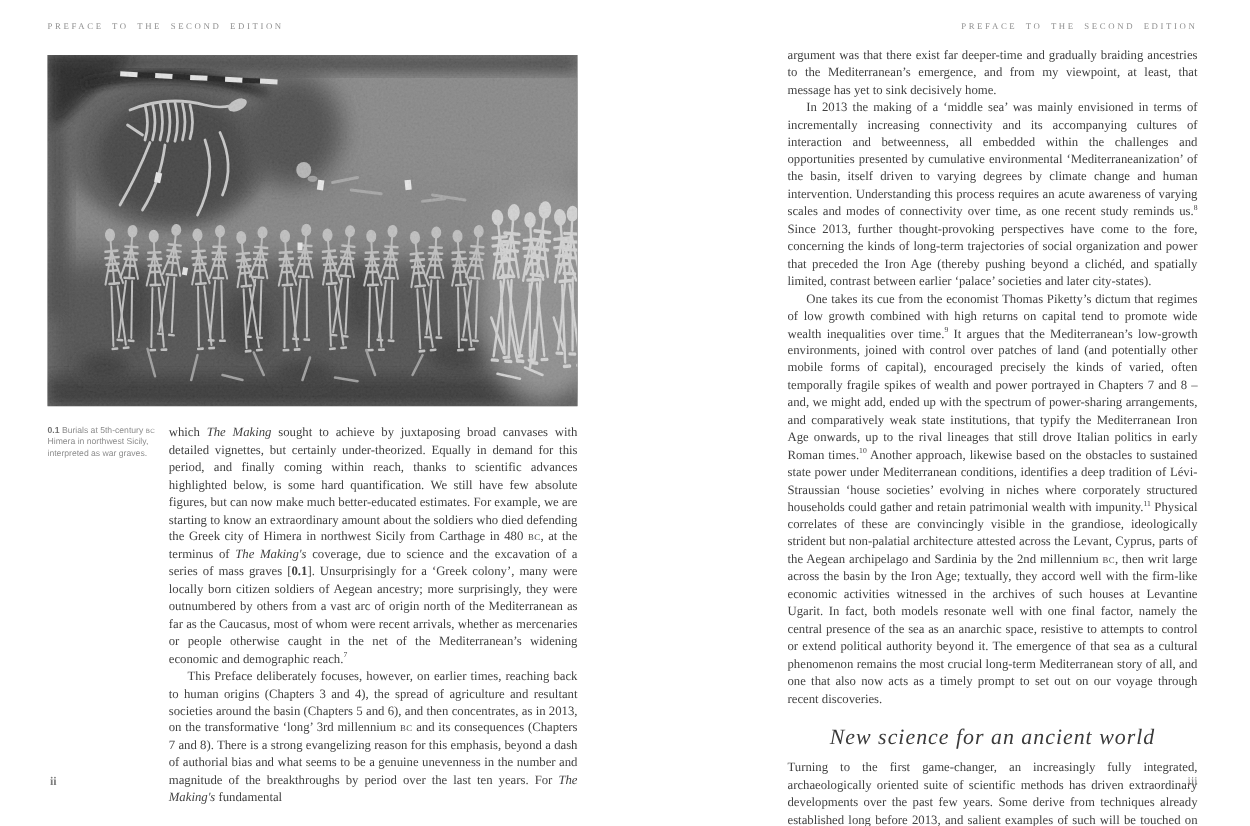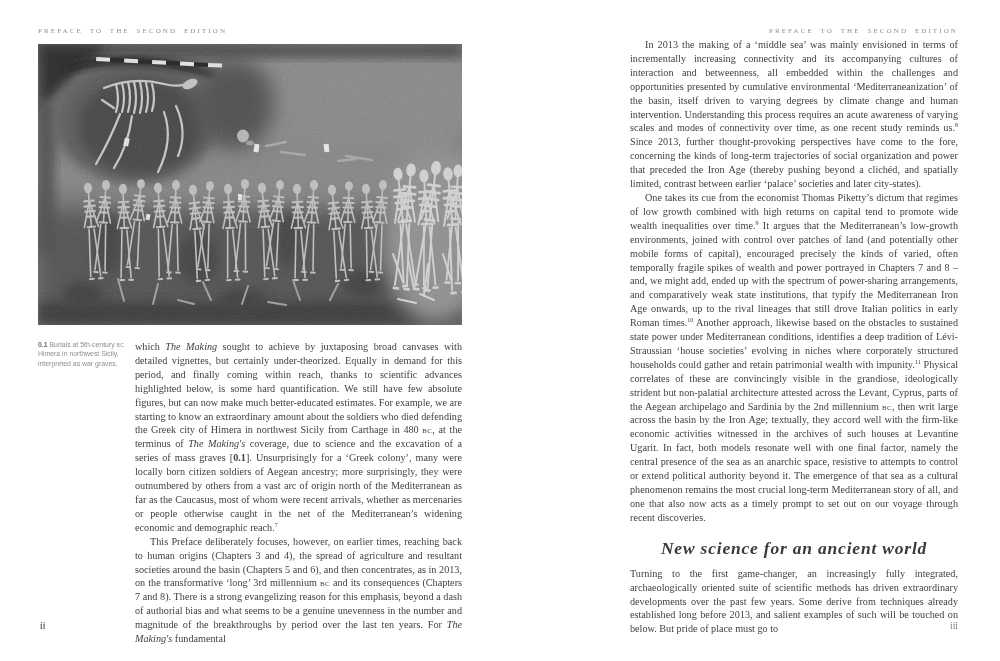--- a/index.html
+++ b/index.html
@@ -1,21 +1,21 @@
 <!DOCTYPE html>
 <html><head>
 <meta charset="utf-8">
 <style>
   html,body{margin:0;padding:0;}
   body{
     width:1000px;height:661px;background:#ffffff;position:relative;overflow:hidden;
     font-family:"Liberation Serif", serif;color:#3e3e3e;
   }
   .runhead{
-    position:absolute;top:27px;font-size:7px;letter-spacing:2.1px;word-spacing:3px;
+    position:absolute;top:17px;font-size:7px;letter-spacing:2.1px;word-spacing:3px;
     color:#8f8f8f;font-family:"Liberation Serif", serif;white-space:nowrap;
   }
   .runhead-left{left:38px;}
   .runhead-right{right:42px;}
   .photo{
     position:absolute;left:38px;top:44px;width:424px;height:281px;margin:0;
     background:#6e6e6e;overflow:hidden;
   }
   .photo svg{display:block;}
   .caption{
@@ -28,21 +28,21 @@
   .col-left{left:135px;top:340px;width:327px;}
   .col-right{left:630px;top:38px;width:328px;}
   p.body{
     margin:0;font-size:10.2px;line-height:13.9px;text-align:justify;
     color:#414141;
   }
   p.indent{text-indent:15px;}
   sup{font-size:0.6em;vertical-align:super;line-height:0;}
   .sc{font-variant:small-caps;letter-spacing:0.3px;}
   .section-heading{
-    margin:13px 0 8px 0;text-align:center;font-style:italic;font-weight:700;
+    margin:13px 0 8px 0;text-align:center;font-style:italic;font-weight:400;
     font-size:17.5px;letter-spacing:0.8px;color:#3a3a3a;
   }
   .pagenum{
     position:absolute;top:621px;font-size:9.5px;color:#7c7c7c;
     font-family:"Liberation Serif", serif;
   }
   .pagenum-left{left:40px;font-weight:bold;}
   .pagenum-right{right:42px;text-align:center;}
 </style>
 </head>
@@ -189,20 +189,21 @@
       <p class="body indent">This Preface deliberately focuses, however, on earlier times, reaching back to human origins (Chapters 3 and 4), the spread of agriculture and resultant societies around the basin (Chapters 5 and 6), and then concentrates, as in 2013, on the transformative ‘long’ 3rd millennium <span class="sc">bc</span> and its consequences (Chapters 7 and 8). There is a strong evangelizing reason for this emphasis, beyond a dash of authorial bias and what seems to be a genuine unevenness in the number and magnitude of the breakthroughs by period over the last ten years. For <em>The Making's</em> fundamental</p>
     </div>
 
     <div class="pagenum pagenum-left">ii</div>
   </div>
 
   <div>
     <div class="runhead runhead-right">PREFACE TO THE SECOND EDITION</div>
 
     <div class="col col-right">
+      <p class="body">argument was that there exist far deeper-time and gradually braiding ancestries to the Mediterranean’s emergence, and from my viewpoint, at least, that message has yet to sink decisively home.</p>
       <p class="body indent">In 2013 the making of a ‘middle sea’ was mainly envisioned in terms of incrementally increasing connectivity and its accompanying cultures of interaction and betweenness, all embedded within the challenges and opportunities presented by cumulative environmental ‘Mediterraneanization’ of the basin, itself driven to varying degrees by climate change and human intervention. Understanding this process requires an acute awareness of varying scales and modes of connectivity over time, as one recent study reminds us.<sup>8</sup> Since 2013, further thought-provoking perspectives have come to the fore, concerning the kinds of long-term trajectories of social organization and power that preceded the Iron Age (thereby pushing beyond a clichéd, and spatially limited, contrast between earlier ‘palace’ societies and later city-states).</p>
       <p class="body indent">One takes its cue from the economist Thomas Piketty’s dictum that regimes of low growth combined with high returns on capital tend to promote wide wealth inequalities over time.<sup>9</sup> It argues that the Mediterranean’s low-growth environments, joined with control over patches of land (and potentially other mobile forms of capital), encouraged precisely the kinds of varied, often temporally fragile spikes of wealth and power portrayed in Chapters 7 and 8 – and, we might add, ended up with the spectrum of power-sharing arrangements, and comparatively weak state institutions, that typify the Mediterranean Iron Age onwards, up to the rival lineages that still drove Italian politics in early Roman times.<sup>10</sup> Another approach, likewise based on the obstacles to sustained state power under Mediterranean conditions, identifies a deep tradition of Lévi-Straussian ‘house societies’ evolving in niches where corporately structured households could gather and retain patrimonial wealth with impunity.<sup>11</sup> Physical correlates of these are convincingly visible in the grandiose, ideologically strident but non-palatial architecture attested across the Levant, Cyprus, parts of the Aegean archipelago and Sardinia by the 2nd millennium <span class="sc">bc</span>, then writ large across the basin by the Iron Age; textually, they accord well with the firm-like economic activities witnessed in the archives of such houses at Levantine Ugarit. In fact, both models resonate well with one final factor, namely the central presence of the sea as an anarchic space, resistive to attempts to control or extend political authority beyond it. The emergence of that sea as a cultural phenomenon remains the most crucial long-term Mediterranean story of all, and one that also now acts as a timely prompt to set out on our voyage through recent discoveries.</p>
       <h2 class="section-heading">New science for an ancient world</h2>
       <p class="body">Turning to the first game-changer, an increasingly fully integrated, archaeologically oriented suite of scientific methods has driven extraordinary developments over the past few years. Some derive from techniques already established long before 2013, and salient examples of such will be touched on below. But pride of place must go to</p>
     </div>
 
     <div class="pagenum pagenum-right">iii</div>
   </div>
 
 </div>

